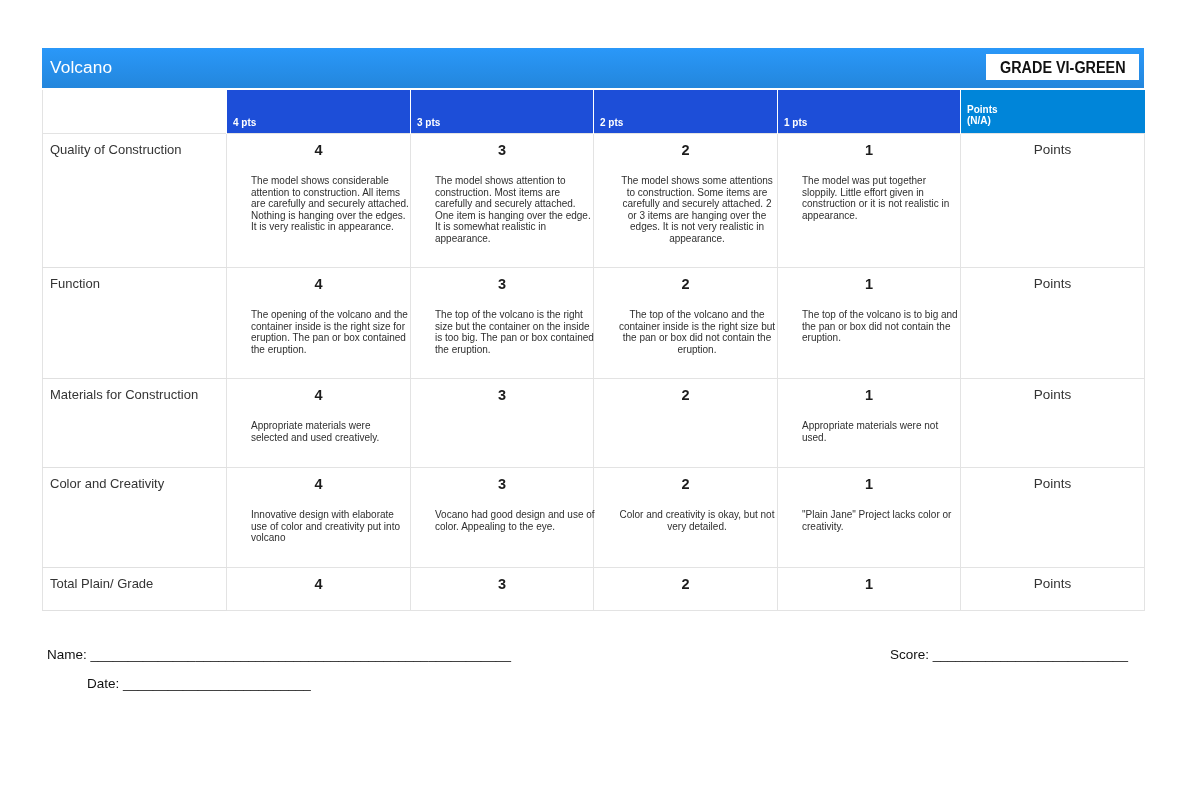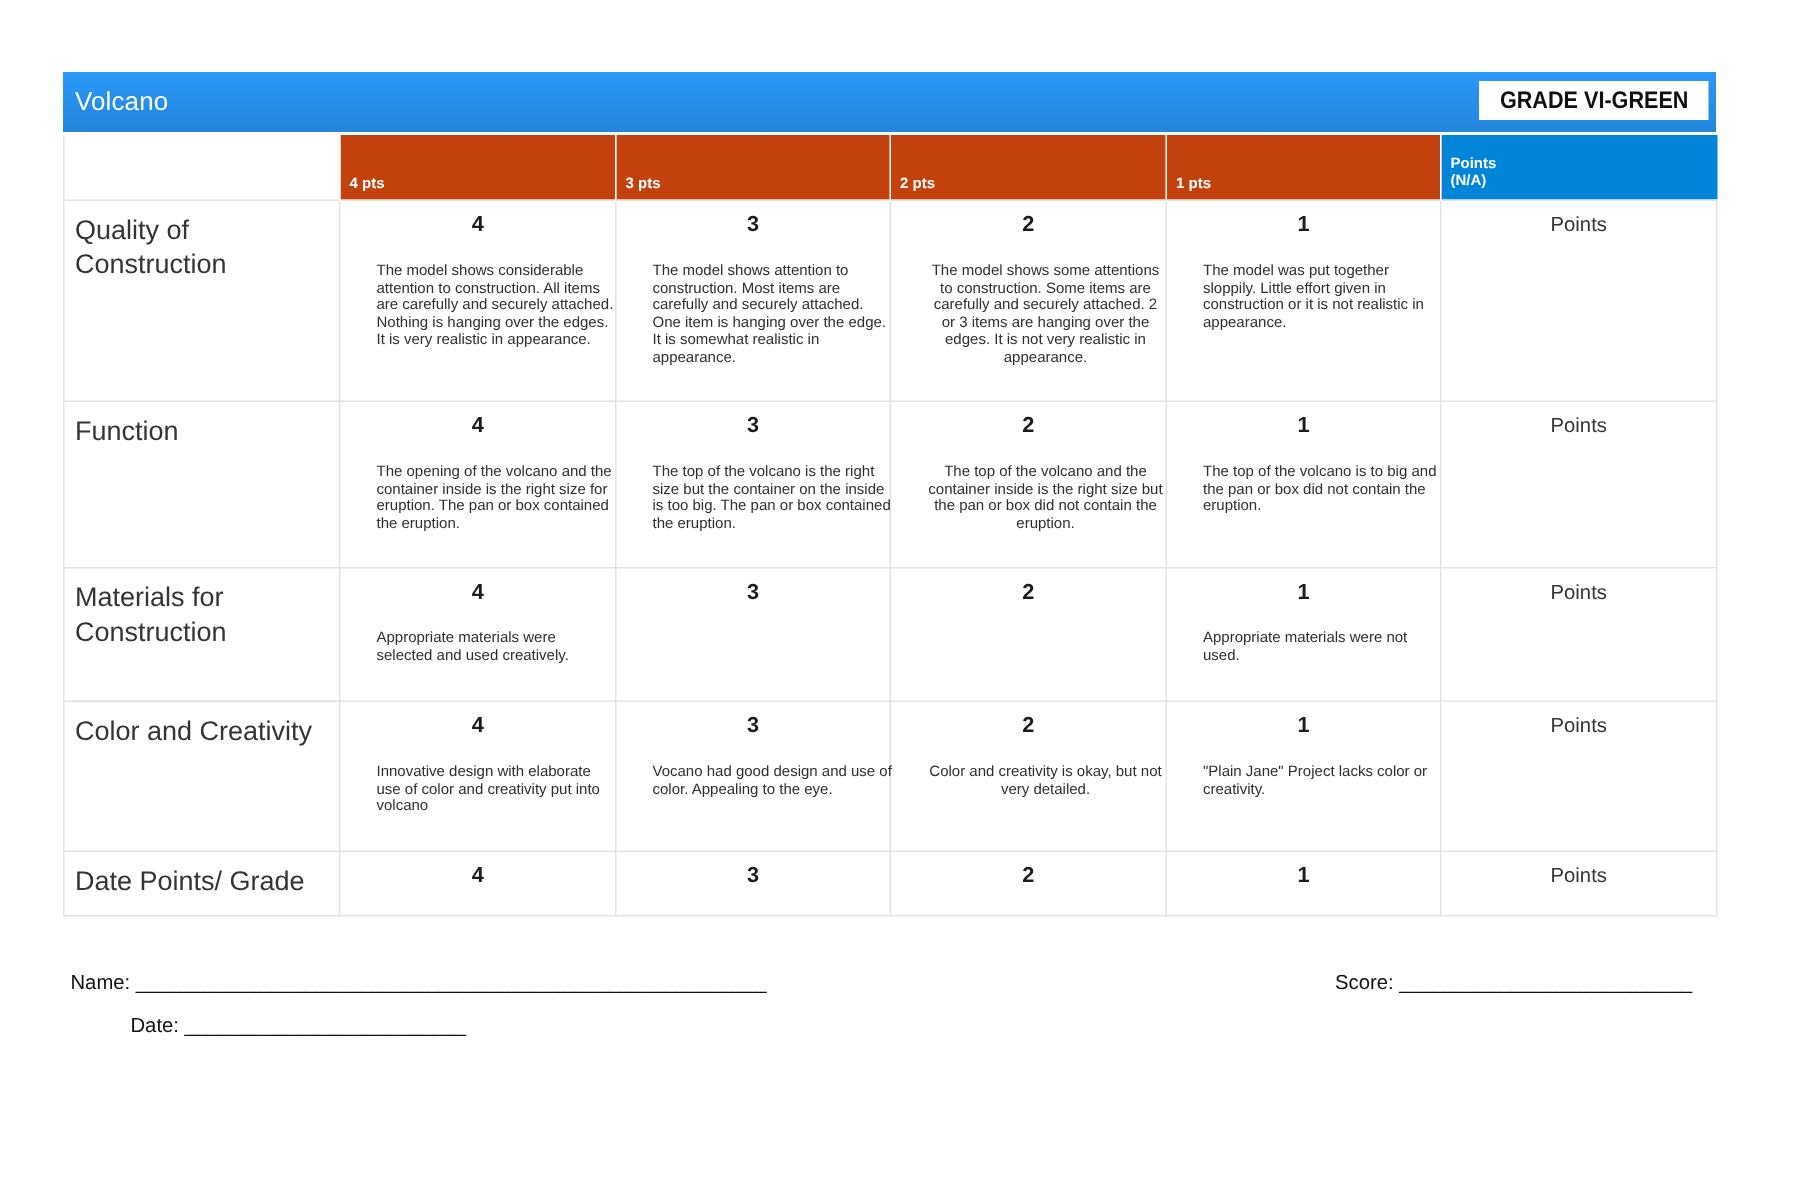--- a/index.html
+++ b/index.html
@@ -79,21 +79,21 @@
     padding: 0;
     vertical-align: top;
   }
   thead tr { height: 43px; }
   table.rubric-table th.head-blank {
     background: #ffffff;
     border-left: 1px solid #e3e3e3;
     border-right: 0;
   }
   table.rubric-table th.head-pts {
-    background: #c2410c;
+    background: #1d4ed8;
     color: #ffffff;
     font-size: 10px;
     font-weight: bold;
     text-align: left;
     vertical-align: bottom;
     padding: 0 0 5px 6px;
     border-left: 1.5px solid #ffffff;
   }
   table.rubric-table th.head-points {
     background: #0085d9;
@@ -103,21 +103,21 @@
     text-align: left;
     vertical-align: top;
     padding: 14px 0 0 6px;
     border-left: 1.5px solid #ffffff;
     line-height: 11px;
   }
   table.rubric-table td.crit {
     border: 1px solid #e3e3e3;
     border-bottom: 1.6px solid #e0e0e0;
     padding: 8px 4px 0 7px;
-    font-size: 18px;
+    font-size: 13px;
     color: #343434;
     font-weight: 400;
     line-height: 1.3;
   }
   td.cell {
     border: 1px solid #e3e3e3;
     padding: 0;
     text-align: center;
   }
   .cell-score {
@@ -277,21 +277,21 @@
             </td>
             <td class="cell c4">
               <div class="cell-score">1</div>
               <div class="cell-desc">"Plain Jane" Project lacks color or creativity.</div>
             </td>
             <td class="cell c5">
               <div class="cell-score points">Points</div>
             </td>
           </tr>
           <tr class="row-4">
-            <td class="crit">Date Points/ Grade</td>
+            <td class="crit">Total Plain/ Grade</td>
             <td class="cell c1">
               <div class="cell-score">4</div>
             </td>
             <td class="cell c2">
               <div class="cell-score">3</div>
             </td>
             <td class="cell c3">
               <div class="cell-score">2</div>
             </td>
             <td class="cell c4">

